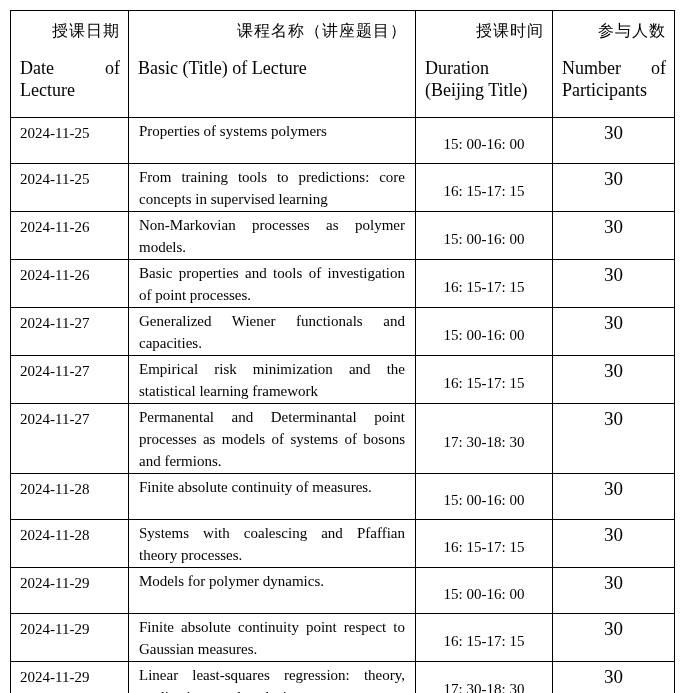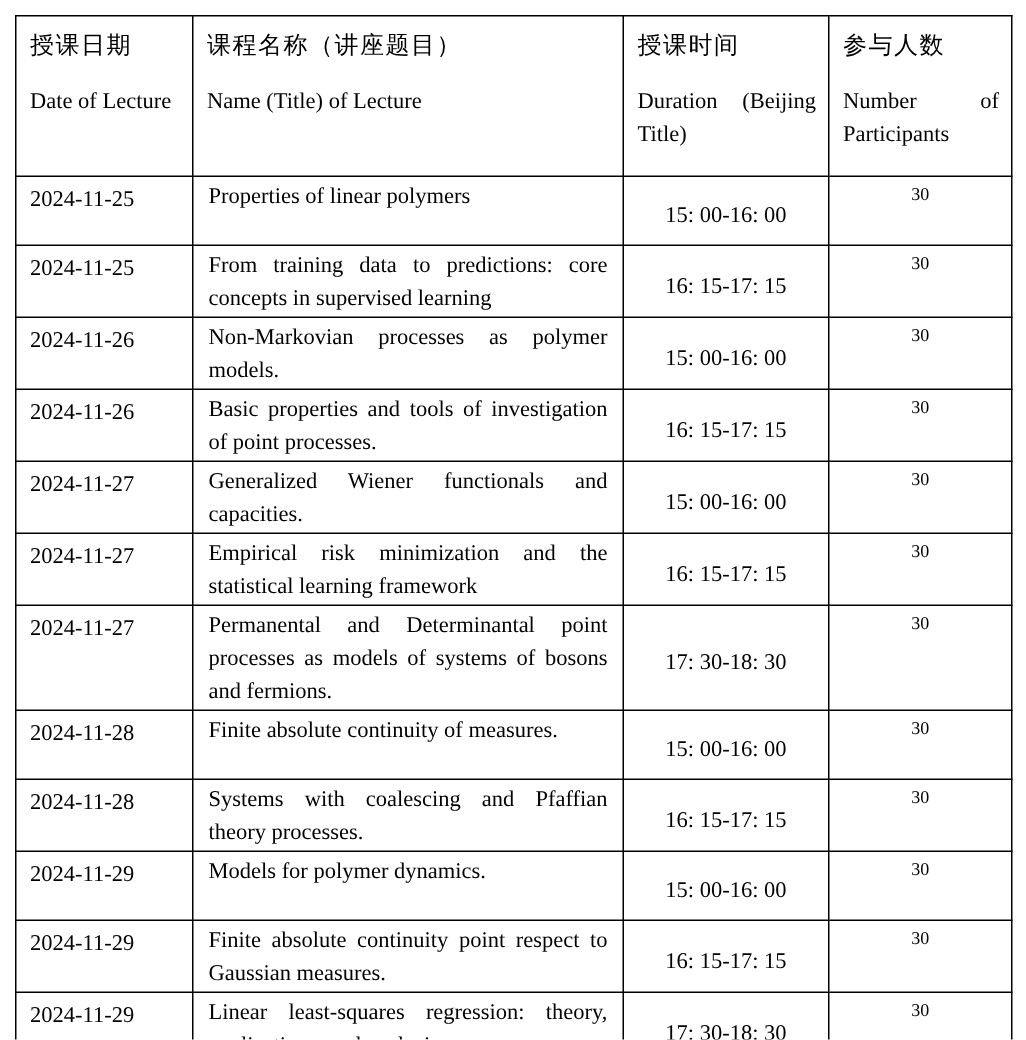--- a/index.html
+++ b/index.html
@@ -37,24 +37,25 @@
     height: 90px;
     vertical-align: top;
     text-align: left;
     padding: 11px 8px 5px 9px;
   }
   .hdr-zh {
     font-size: 16px;
     line-height: 18px;
     letter-spacing: 1px;
     white-space: nowrap;
+    text-align: right;
   }
   .hdr-en {
     margin-top: 17px;
-    font-size: 15px;
+    font-size: 18px;
     line-height: 22px;
     text-align: justify;
   }
   
   tr.body-row { height: 46px; }
   td.c-date {
     vertical-align: top;
     padding: 5px 4px 2px 9px;
     font-size: 15px;
     line-height: 20px;
@@ -71,21 +72,21 @@
     vertical-align: middle;
     text-align: center;
     padding-top: 7px;
     font-size: 15px;
     white-space: nowrap;
   }
   td.c-num {
     vertical-align: top;
     text-align: center;
     padding-top: 4px;
-    font-size: 12px;
+    font-size: 19px;
   }
 </style>
 </head>
 <body>
 
 <div class="page">
   <table class="schedule">
     <colgroup>
       <col class="c1">
         <col class="c2">
@@ -93,43 +94,43 @@
         <col class="c4">
     </colgroup>
     <thead>
       <tr>
         <th>
           <div class="hdr-zh">授课日期</div>
           <div class="hdr-en">Date of Lecture</div>
         </th>
         <th>
           <div class="hdr-zh">课程名称（讲座题目）</div>
-          <div class="hdr-en">Name (Title) of Lecture</div>
+          <div class="hdr-en">Basic (Title) of Lecture</div>
         </th>
         <th>
           <div class="hdr-zh">授课时间</div>
           <div class="hdr-en">Duration (Beijing Title)</div>
         </th>
         <th>
           <div class="hdr-zh">参与人数</div>
           <div class="hdr-en">Number of Participants</div>
         </th>
       </tr>
     </thead>
     <tbody>
   <tr class="body-row">
     <td class="c-date">2024-11-25</td>
-    <td class="c-name">Properties of linear polymers</td>
+    <td class="c-name">Properties of systems polymers</td>
     <td class="c-time">15: 00-16: 00</td>
     <td class="c-num">30</td>
   </tr>
 
   <tr class="body-row">
     <td class="c-date">2024-11-25</td>
-    <td class="c-name">From training data to predictions: core concepts in supervised learning</td>
+    <td class="c-name">From training tools to predictions: core concepts in supervised learning</td>
     <td class="c-time">16: 15-17: 15</td>
     <td class="c-num">30</td>
   </tr>
 
   <tr class="body-row">
     <td class="c-date">2024-11-26</td>
     <td class="c-name">Non-Markovian processes as polymer models.</td>
     <td class="c-time">15: 00-16: 00</td>
     <td class="c-num">30</td>
   </tr>

